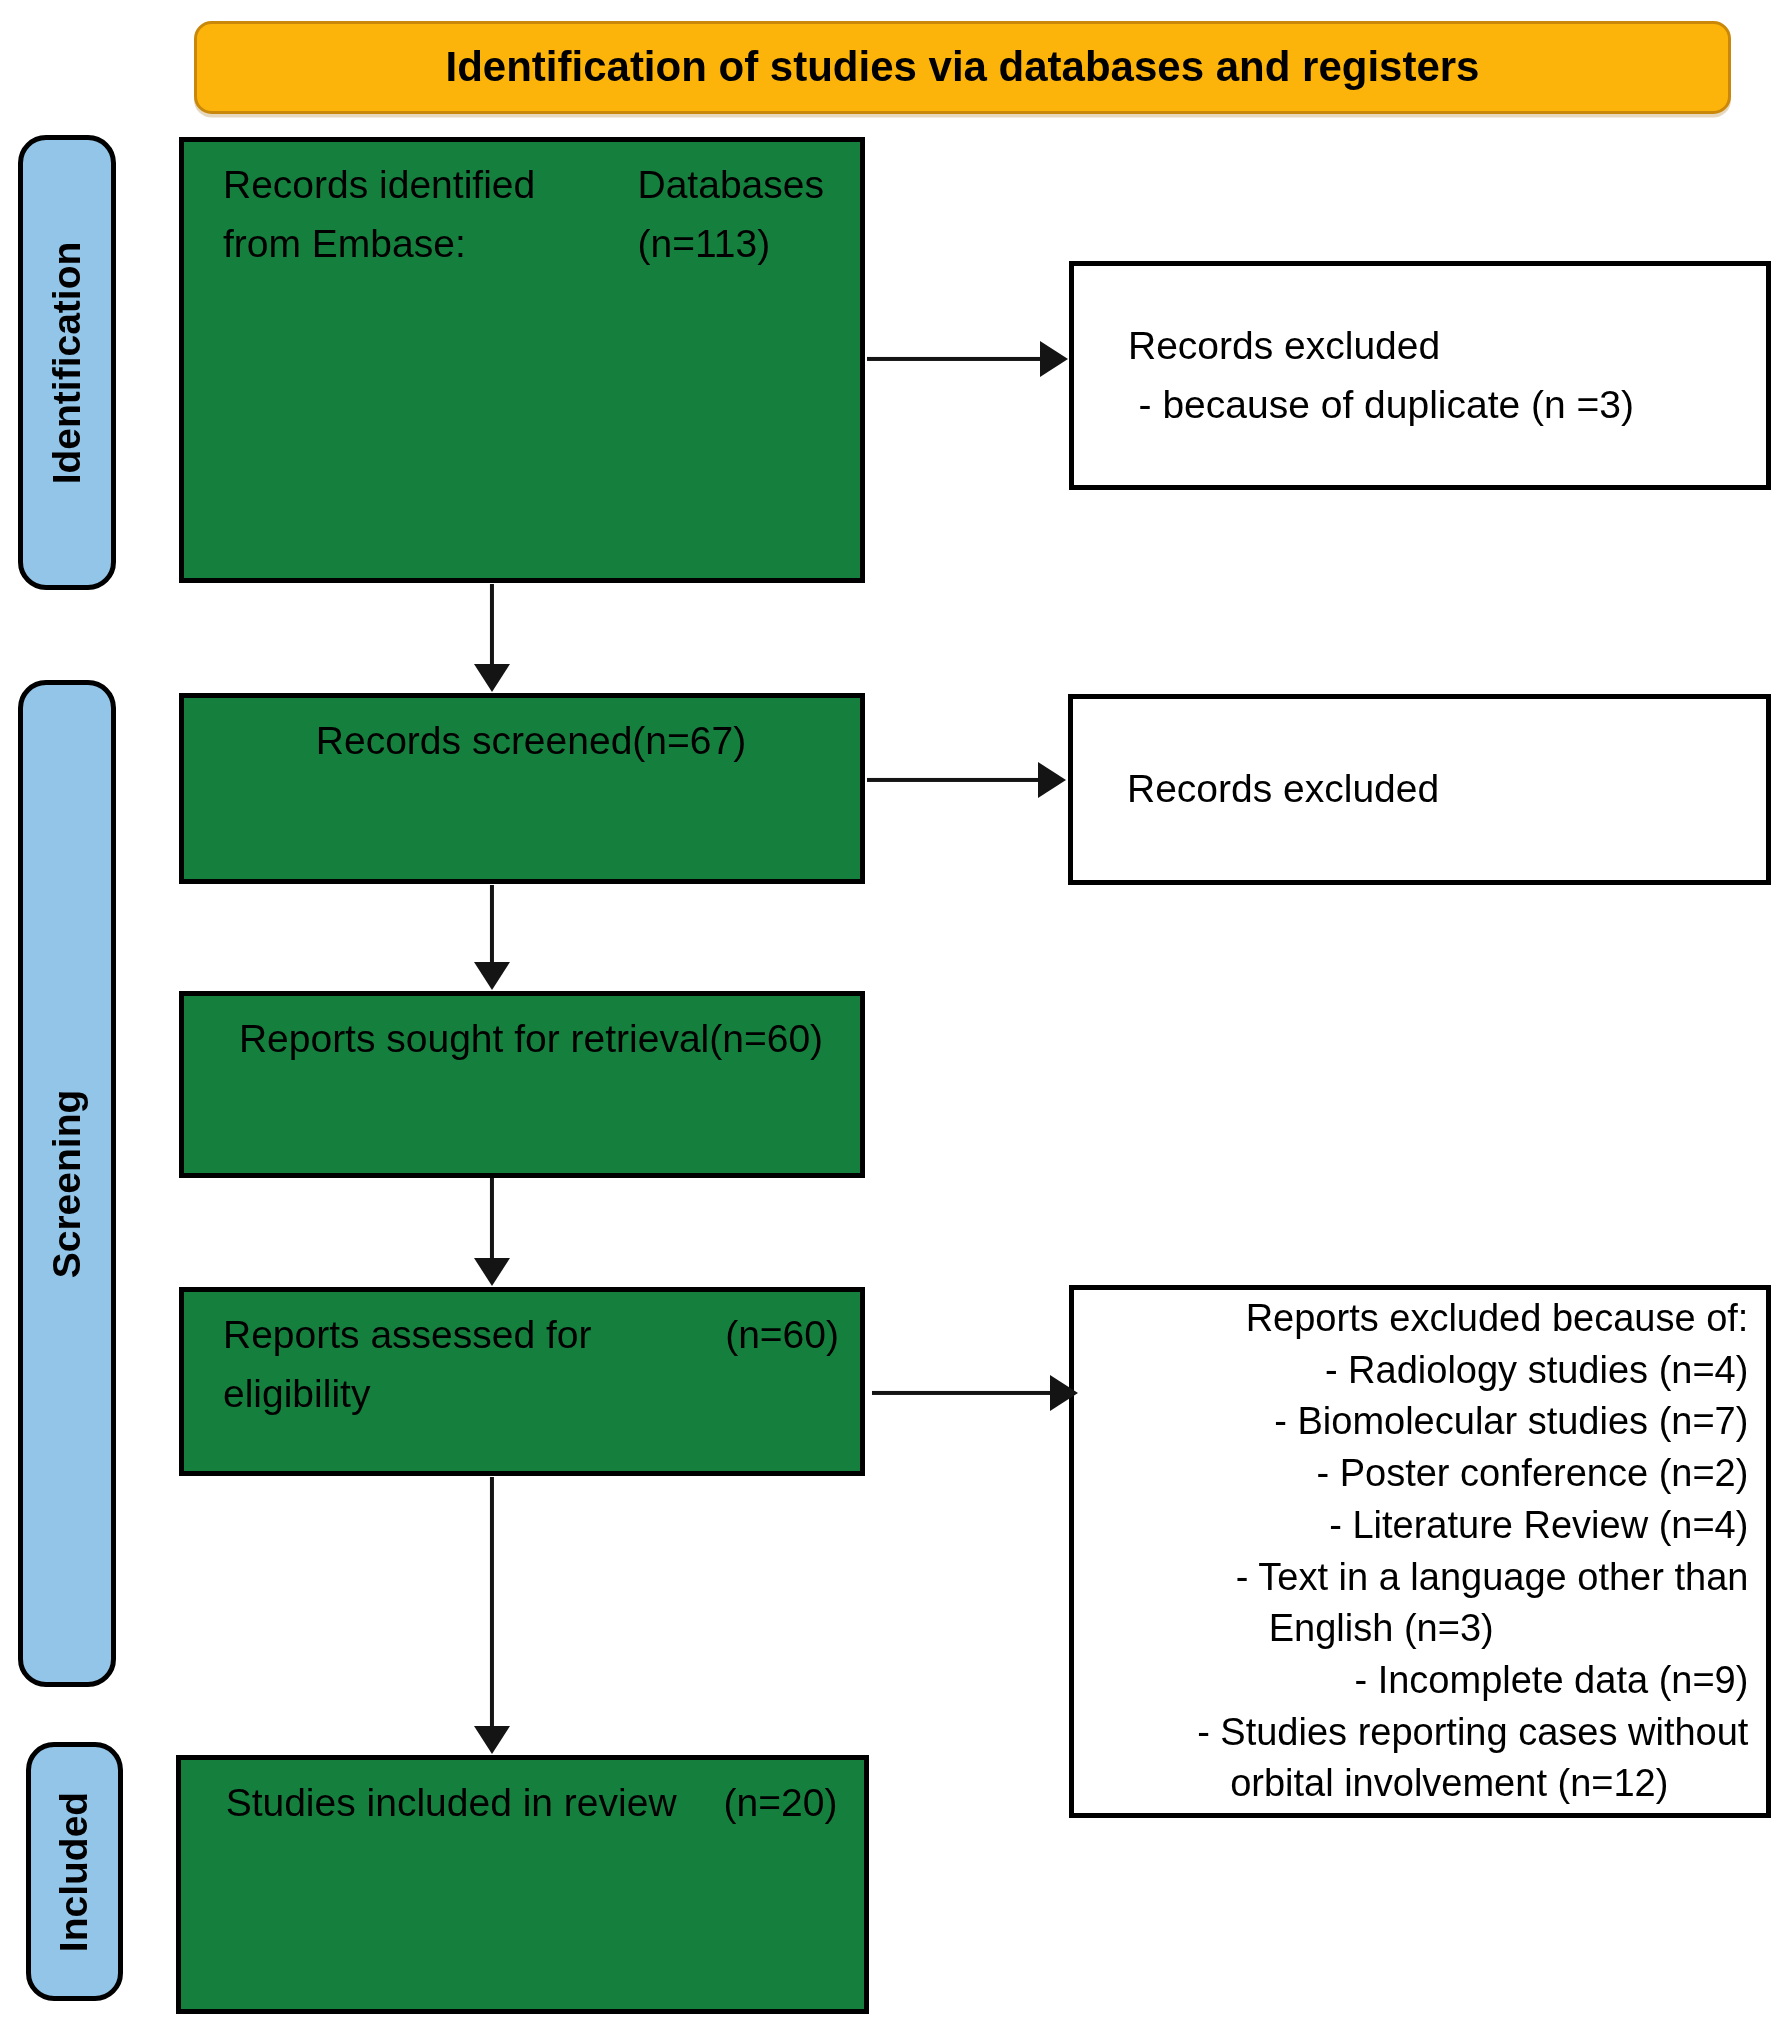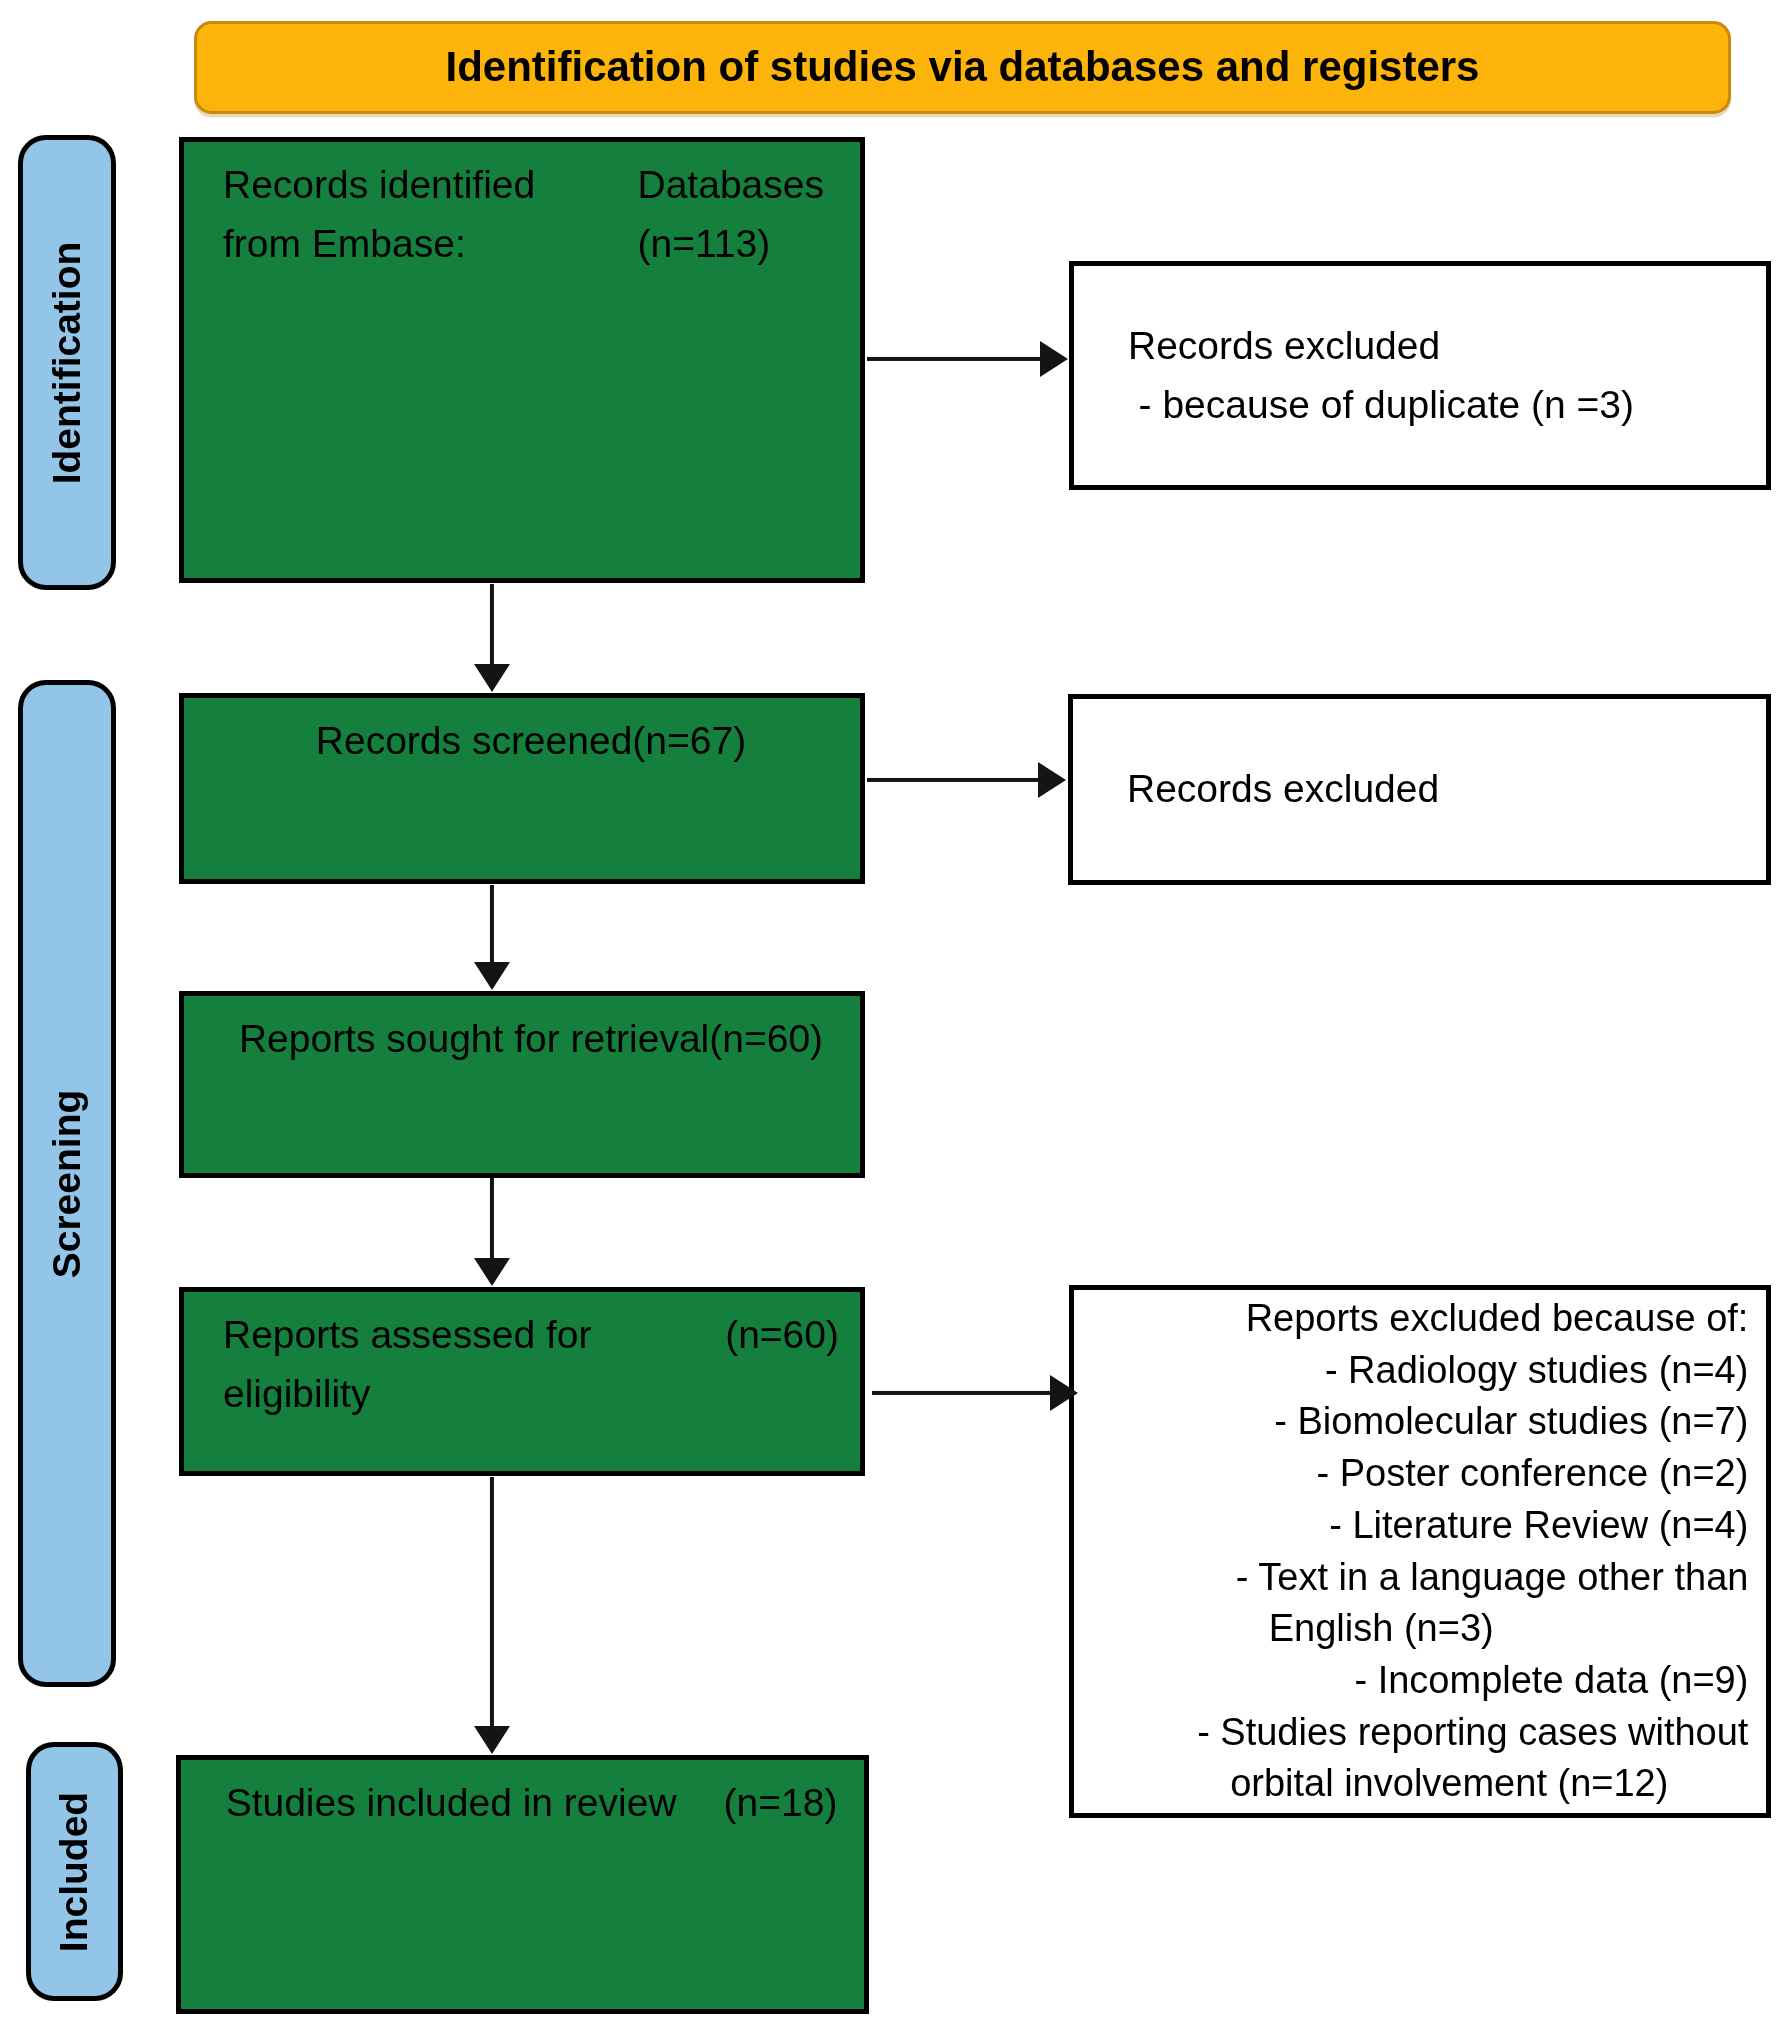--- a/index.html
+++ b/index.html
@@ -151,21 +151,21 @@
     <div class="box-line">(n=60)</div>
   </div>
 
   <div class="pbox box-reports-assessed">
     <div class="box-line">Reports assessed for eligibility</div>
     <div class="box-line">(n=60)</div>
   </div>
 
   <div class="pbox box-studies-included">
     <div class="box-line">Studies included in review</div>
-    <div class="box-line">(n=18)</div>
+    <div class="box-line">(n=20)</div>
   </div>
 
   <div class="ebox ebox-dup">
     <div class="box-title">Records excluded</div>
     <div class="item">- because of duplicate (n =3)</div>
   </div>
 
   <div class="ebox ebox-abs">
     <div class="box-title">Records excluded</div>
   </div>

